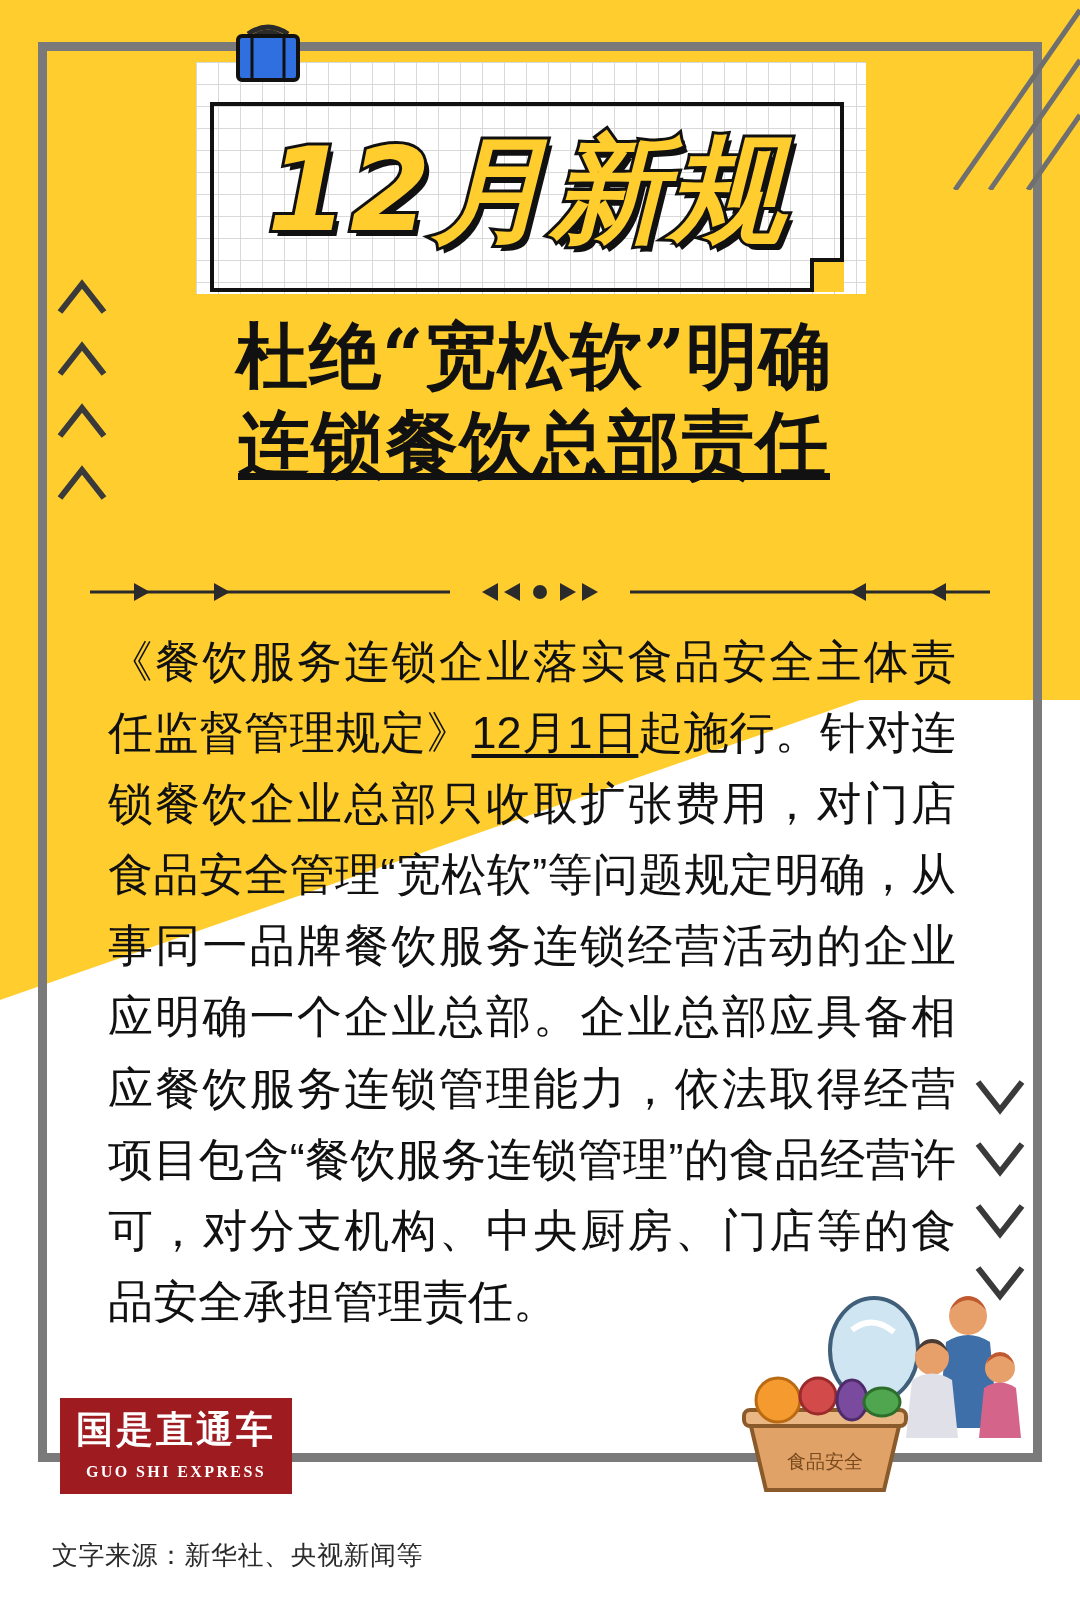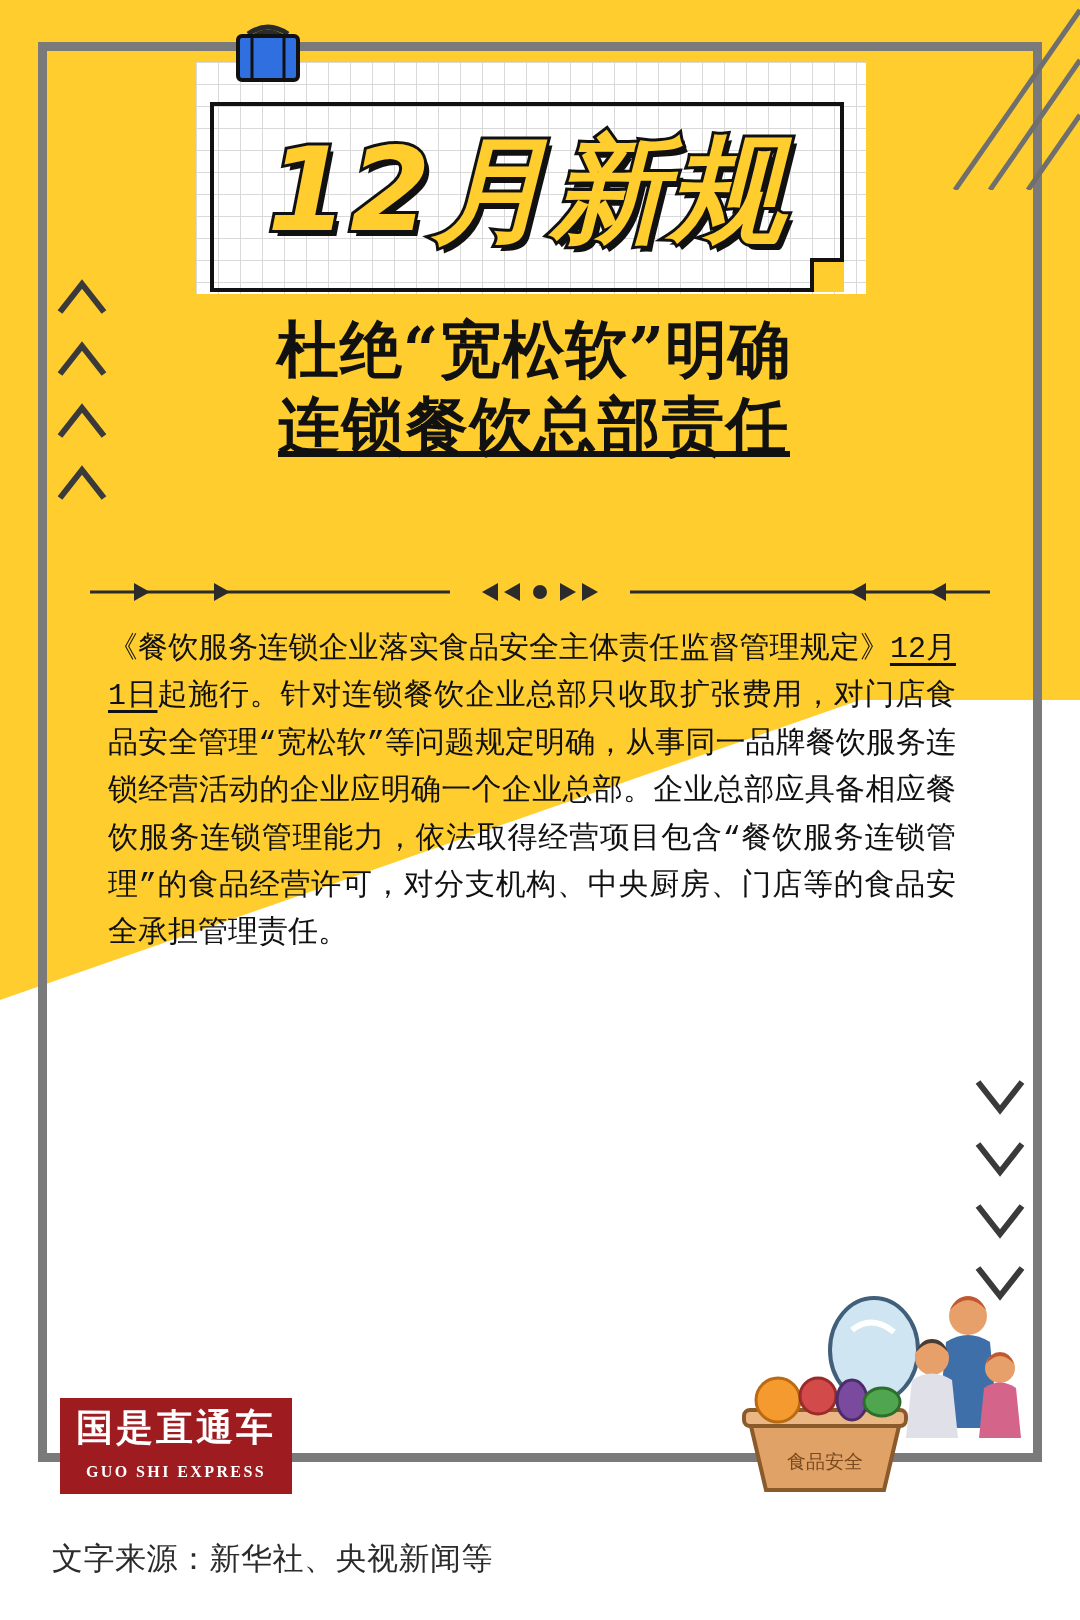--- a/index.html
+++ b/index.html
@@ -146,21 +146,21 @@
   
   .headline {
     position: absolute;
     left: 104px;
     top: 312px;
     width: 860px;
     z-index: 5;
     color: #111111;
     font-family: "DejaVu Serif", "Liberation Serif", serif;
     font-weight: bold;
-    font-size: 62px;
+    font-size: 72px;
     line-height: 1.22;
     letter-spacing: 1px;
     text-align: center;
   }
   .headline .l2 { letter-spacing: 2px; text-decoration: underline; }
 
   
   .divider {
     position: absolute;
     left: 90px;
@@ -170,22 +170,22 @@
     z-index: 5;
   }
 
   
   .body-text {
     position: absolute;
     left: 108px;
     top: 626px;
     width: 848px;
     z-index: 5;
-    font-family: Liberation Mono, monospace;
-    font-size: 30px;
+    font-family: Liberation Sans, sans-serif;
+    font-size: 45px;
     line-height: 1.58;
     color: #111111;
     text-align: justify;
     letter-spacing: 0px;
   }
   .body-text .u {
     text-decoration: underline;
     text-underline-offset: 6px;
   }
 
@@ -198,21 +198,21 @@
     height: 96px;
     background: #9e1b20;
     z-index: 7;
     display: flex;
     flex-direction: column;
     align-items: center;
     justify-content: center;
   }
   .logo .cn {
     color: #ffffff;
-    font-family: Liberation Mono, monospace;
+    font-family: Liberation Serif, serif;
     font-weight: bold;
     font-size: 37px;
     letter-spacing: 3px;
     line-height: 1.05;
   }
   .logo .en {
     color: #ffffff;
     font-family: "Liberation Serif", serif;
     font-weight: bold;
     font-size: 16px;
@@ -220,21 +220,21 @@
     margin-top: 14px;
   }
 
   
   .source {
     position: absolute;
     left: 52px;
     top: 1538px;
     z-index: 7;
     font-family: "DejaVu Sans", "Liberation Sans", sans-serif;
-    font-size: 31px;
+    font-size: 26px;
     color: #2b2b2b;
     letter-spacing: 0.5px;
   }
 
   
   .illus {
     position: absolute;
     right: 58px;
     bottom: 118px;
     width: 300px;

